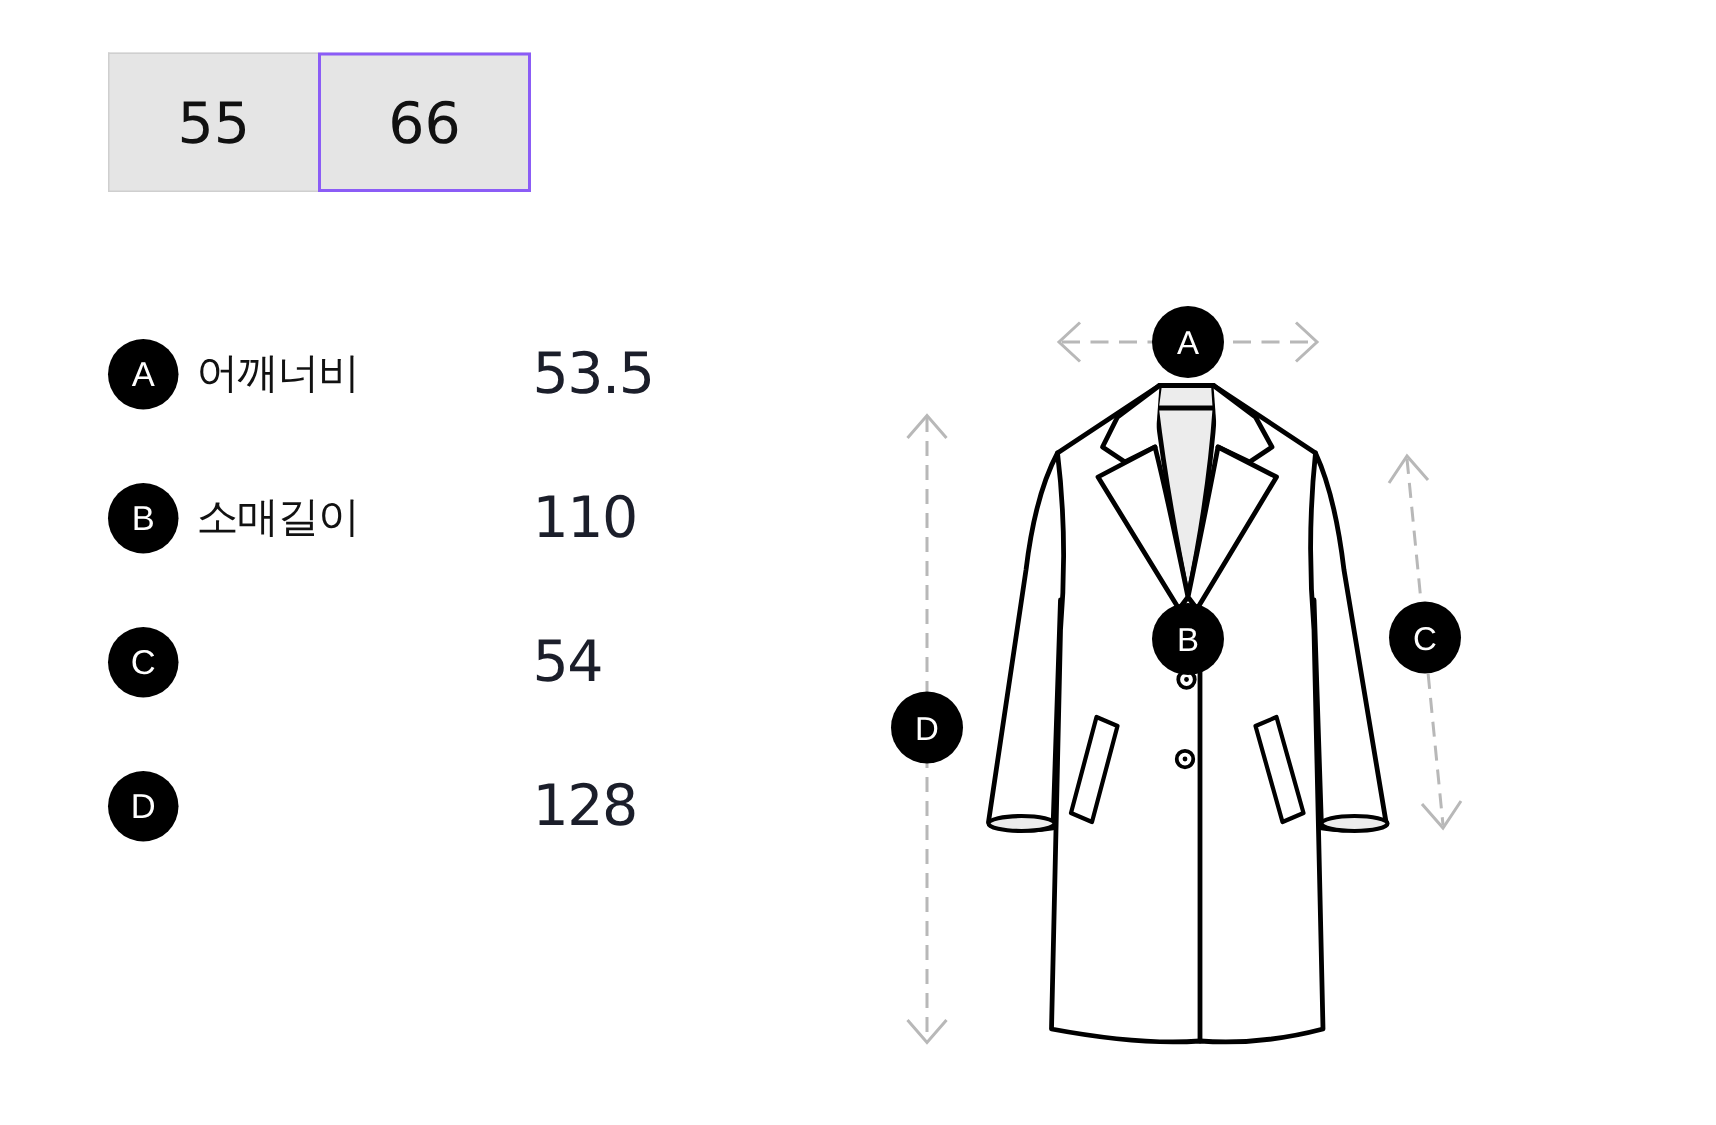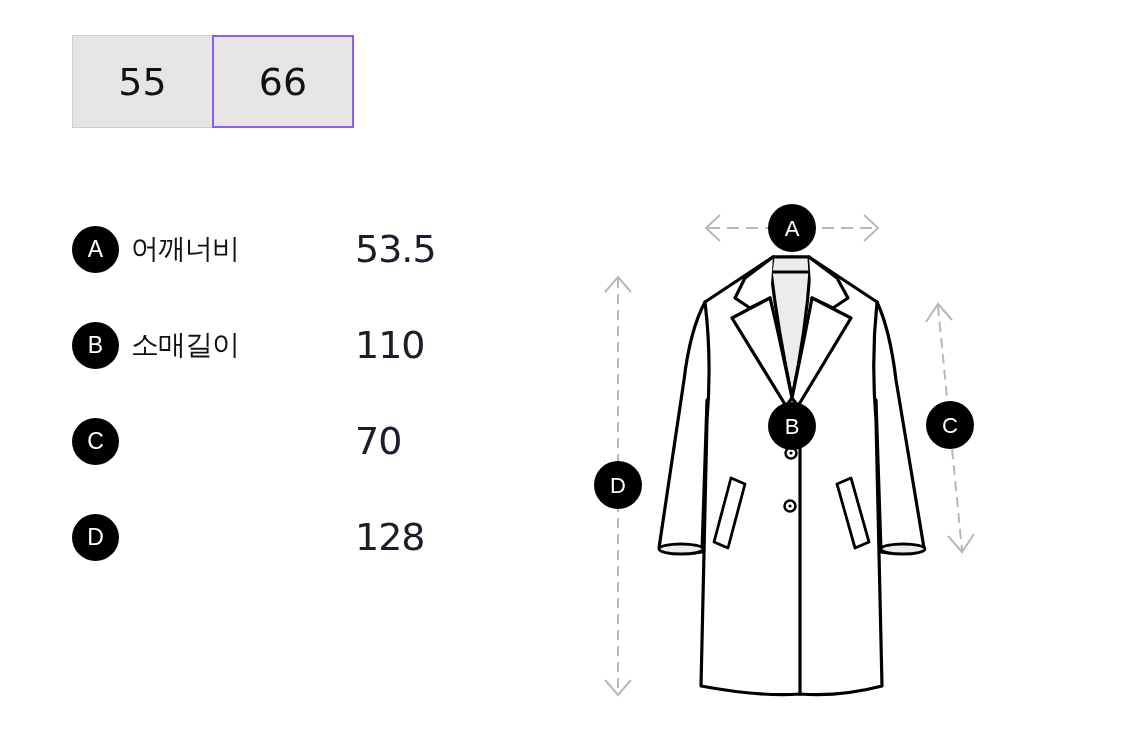--- a/index.html
+++ b/index.html
@@ -114,21 +114,21 @@
     <div class="measure-label">어깨너비</div>
     <div class="measure-value">53.5</div>
   </div>
   <div class="measure-row" style="top:96px;">
     <div class="badge">B</div>
     <div class="measure-label">소매길이</div>
     <div class="measure-value">110</div>
   </div>
   <div class="measure-row" style="top:192px;">
     <div class="badge">C</div>
-    <div class="measure-value">70</div>
+    <div class="measure-value">54</div>
   </div>
   <div class="measure-row" style="top:288px;">
     <div class="badge">D</div>
     <div class="measure-value">128</div>
   </div>
 </div>
 
 <svg class="diagram" viewBox="0 0 1144 750" xmlns="http://www.w3.org/2000/svg">
 
   <g stroke="#b8b8b8" stroke-width="2" fill="none">

